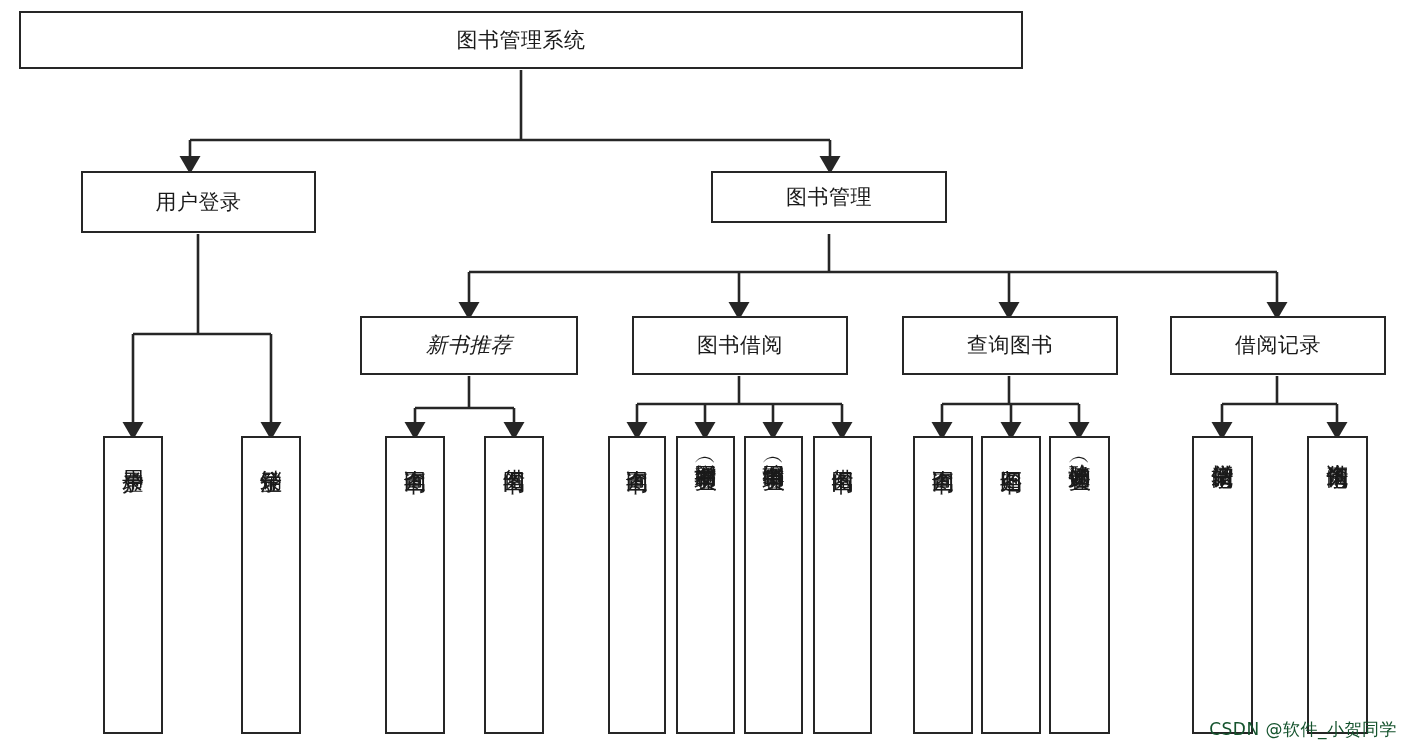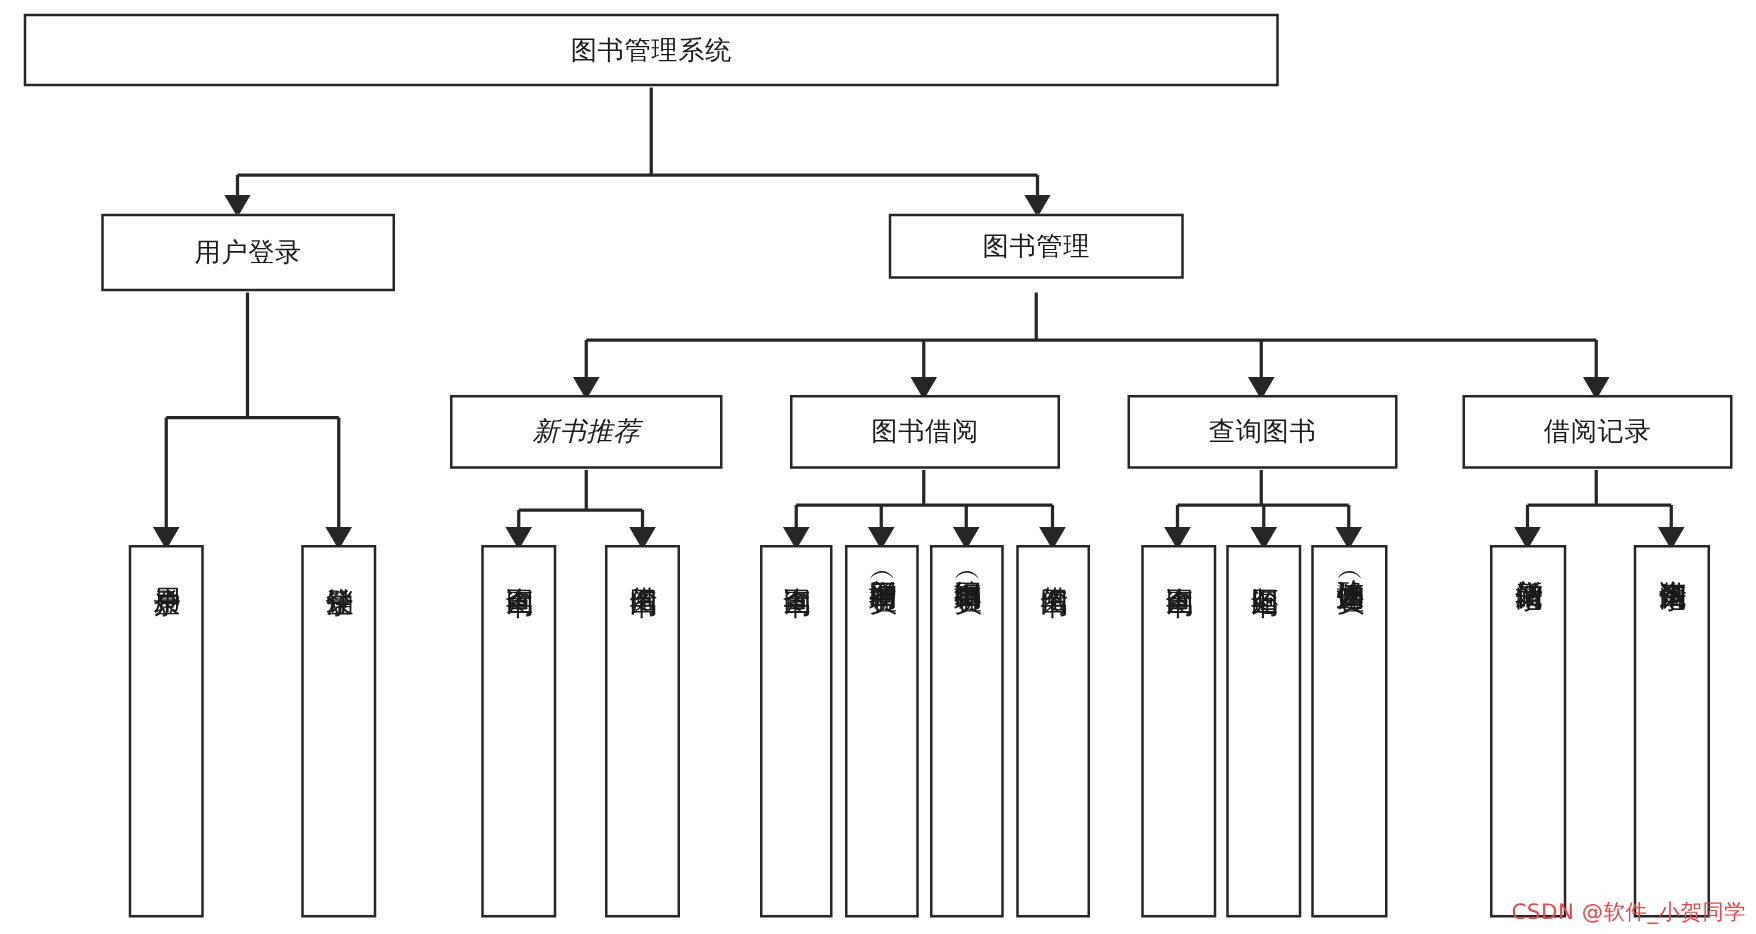--- a/index.html
+++ b/index.html
@@ -59,21 +59,21 @@
     white-space: pre;
   }
   .node.leaf.tall {
     padding-top: 8px;
   }
   #watermark {
     position: absolute;
     right: 8px;
     bottom: 6px;
     font-size: 17px;
-    color: #ef4444;
+    color: #14532d;
     letter-spacing: 0.5px;
     white-space: nowrap;
     z-index: 5;
   }
 </style>
 </head>
 <body>
 
 <div id="diagram-canvas">
 

